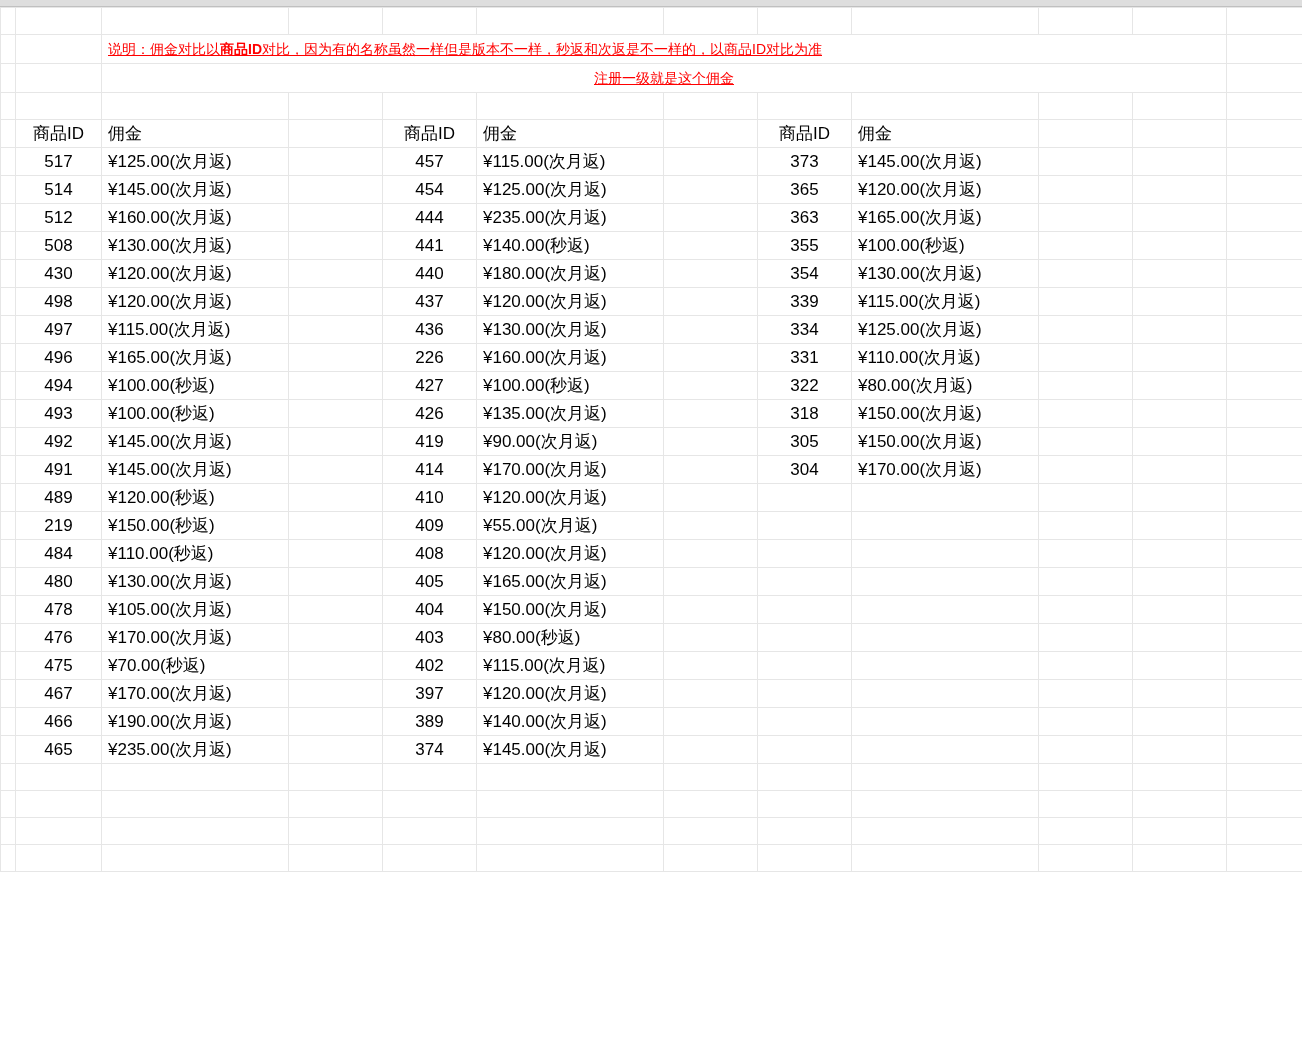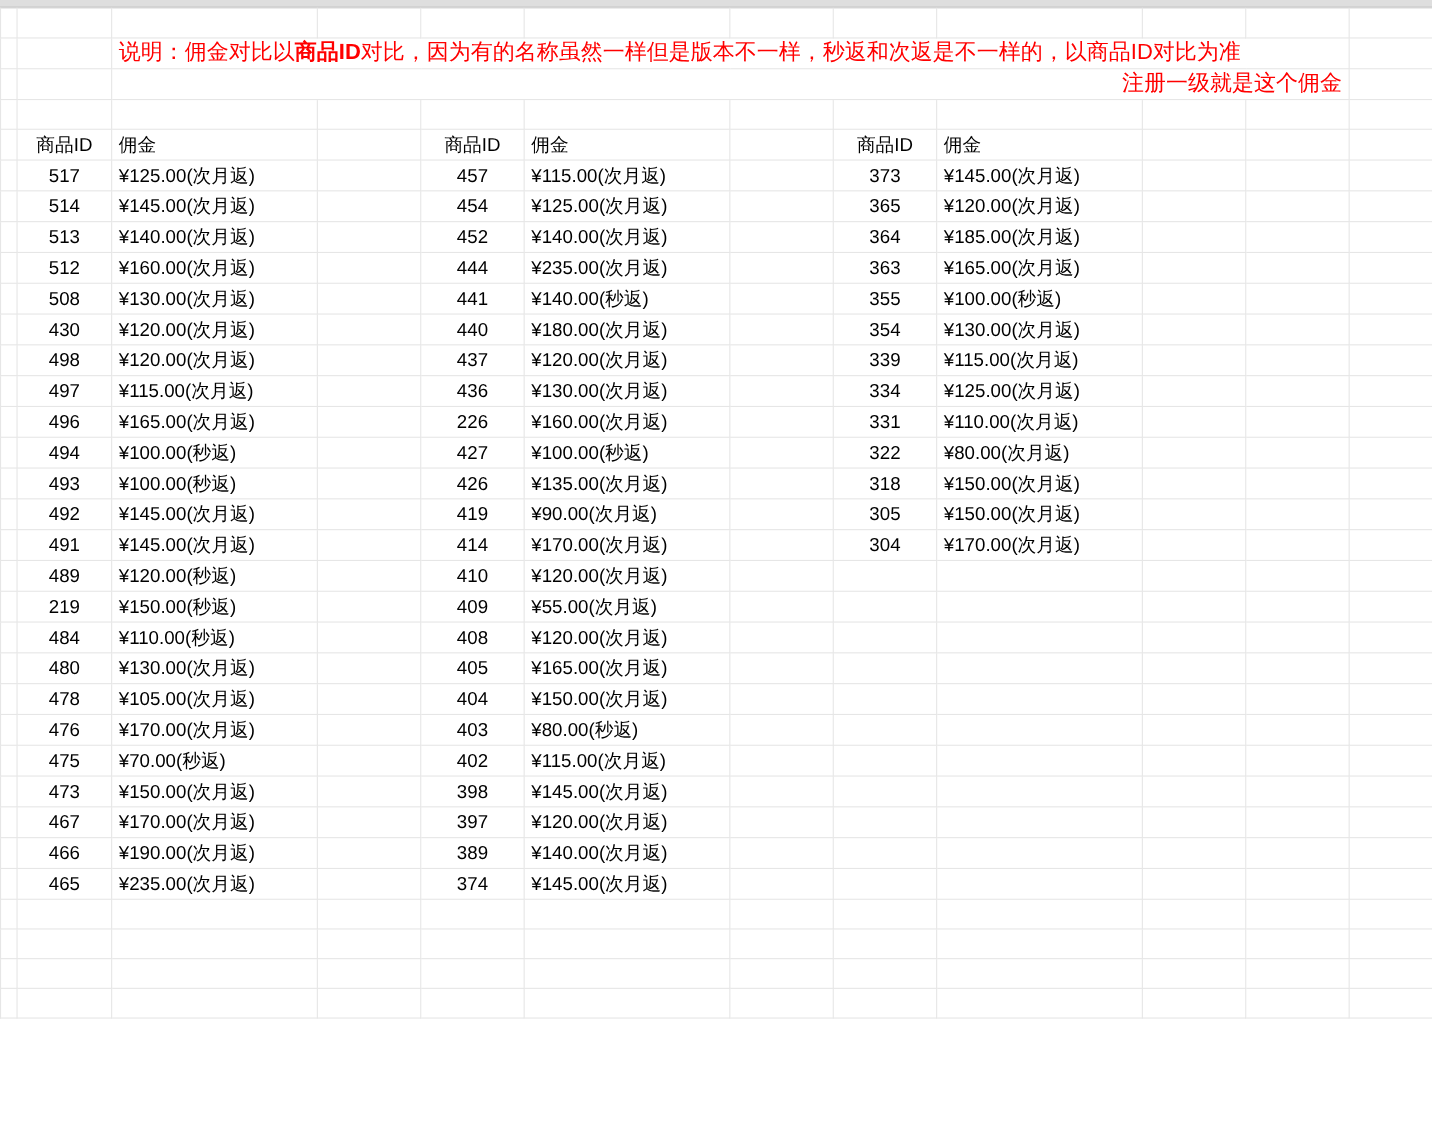--- a/index.html
+++ b/index.html
@@ -12,21 +12,21 @@
   .cC{width:187px;text-align:left;}
   .cD{width:94px;}
   .cE{width:94px;text-align:center;}
   .cF{width:187px;text-align:left;}
   .cG{width:94px;}
   .cH{width:94px;text-align:center;}
   .cI{width:187px;text-align:left;}
   .cJ{width:94px;}
   .cK{width:94px;}
   .cL{width:76px;}
-  .note{color:#ff0000;font-size:20px;white-space:nowrap;}
+  .note{color:#ff0000;font-size:14px;white-space:nowrap;text-decoration:underline;}
   .note .bold{font-weight:700;}
   .hdr{font-size:17px;color:#000;}
   .center{text-align:center;}
   .left{text-align:left;}
   
   .topbar{height:6px;background:#dedede;border-bottom:1px solid #c0c0c0;}
   
 </style>
 </head>
 <body>
@@ -64,21 +64,21 @@
         </tr>
         <tr>
           <td class="cA"></td>
           <td class="cB"></td>
           <td class="cC" colspan="9" style="text-align: left; overflow: visible;"><span class="note"><span>说明：佣金对比以</span><span class="bold">商品ID</span><span>对比，因为有的名称虽然一样但是版本不一样，秒返和次返是不一样的，以商品ID对比为准</span></span></td>
           <td class="cL"></td>
         </tr>
         <tr>
           <td class="cA"></td>
           <td class="cB"></td>
-          <td class="cC" colspan="9" style="text-align: right; overflow: visible;"><span class="note">注册一级就是这个佣金</span></td>
+          <td class="cC" colspan="9" style="text-align: center; overflow: visible;"><span class="note">注册一级就是这个佣金</span></td>
           <td class="cL"></td>
         </tr>
         <tr>
           <td class="cA"></td>
           <td class="cB"></td>
           <td class="cC"></td>
           <td class="cD"></td>
           <td class="cE"></td>
           <td class="cF"></td>
           <td class="cG"></td>
@@ -125,34 +125,20 @@
           <td class="cF left">¥125.00(次月返)</td>
           <td class="cG"></td>
           <td class="cH center">365</td>
           <td class="cI left">¥120.00(次月返)</td>
           <td class="cJ"></td>
           <td class="cK"></td>
           <td class="cL"></td>
         </tr>
         <tr>
           <td class="cA"></td>
-          <td class="cB center">513</td>
-          <td class="cC left">¥140.00(次月返)</td>
-          <td class="cD"></td>
-          <td class="cE center">452</td>
-          <td class="cF left">¥140.00(次月返)</td>
-          <td class="cG"></td>
-          <td class="cH center">364</td>
-          <td class="cI left">¥185.00(次月返)</td>
-          <td class="cJ"></td>
-          <td class="cK"></td>
-          <td class="cL"></td>
-        </tr>
-        <tr>
-          <td class="cA"></td>
           <td class="cB center">512</td>
           <td class="cC left">¥160.00(次月返)</td>
           <td class="cD"></td>
           <td class="cE center">444</td>
           <td class="cF left">¥235.00(次月返)</td>
           <td class="cG"></td>
           <td class="cH center">363</td>
           <td class="cI left">¥165.00(次月返)</td>
           <td class="cJ"></td>
           <td class="cK"></td>
@@ -368,34 +354,20 @@
           <td class="cK"></td>
           <td class="cL"></td>
         </tr>
         <tr>
           <td class="cA"></td>
           <td class="cB center">475</td>
           <td class="cC left">¥70.00(秒返)</td>
           <td class="cD"></td>
           <td class="cE center">402</td>
           <td class="cF left">¥115.00(次月返)</td>
-          <td class="cG"></td>
-          <td class="cH center"></td>
-          <td class="cI left"></td>
-          <td class="cJ"></td>
-          <td class="cK"></td>
-          <td class="cL"></td>
-        </tr>
-        <tr>
-          <td class="cA"></td>
-          <td class="cB center">473</td>
-          <td class="cC left">¥150.00(次月返)</td>
-          <td class="cD"></td>
-          <td class="cE center">398</td>
-          <td class="cF left">¥145.00(次月返)</td>
           <td class="cG"></td>
           <td class="cH center"></td>
           <td class="cI left"></td>
           <td class="cJ"></td>
           <td class="cK"></td>
           <td class="cL"></td>
         </tr>
         <tr>
           <td class="cA"></td>
           <td class="cB center">467</td>

